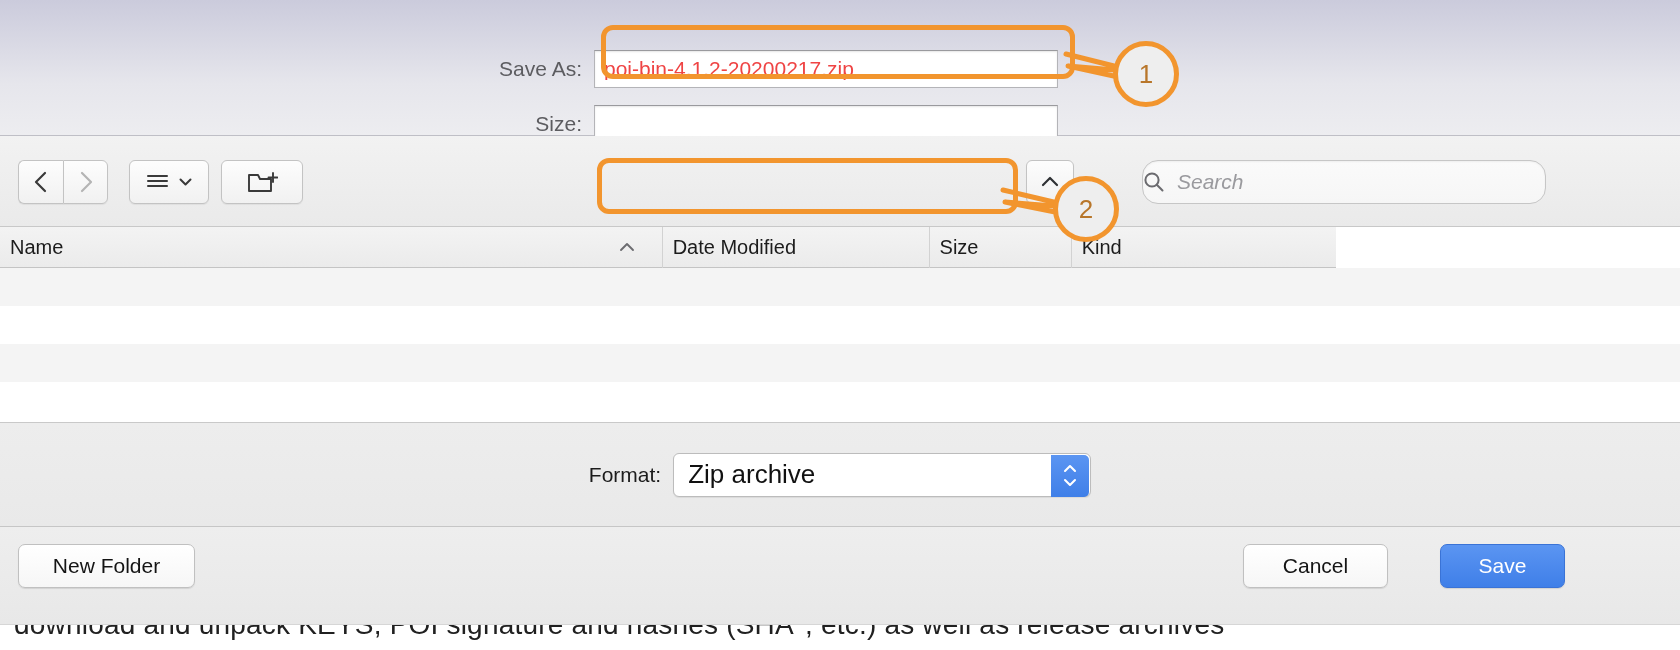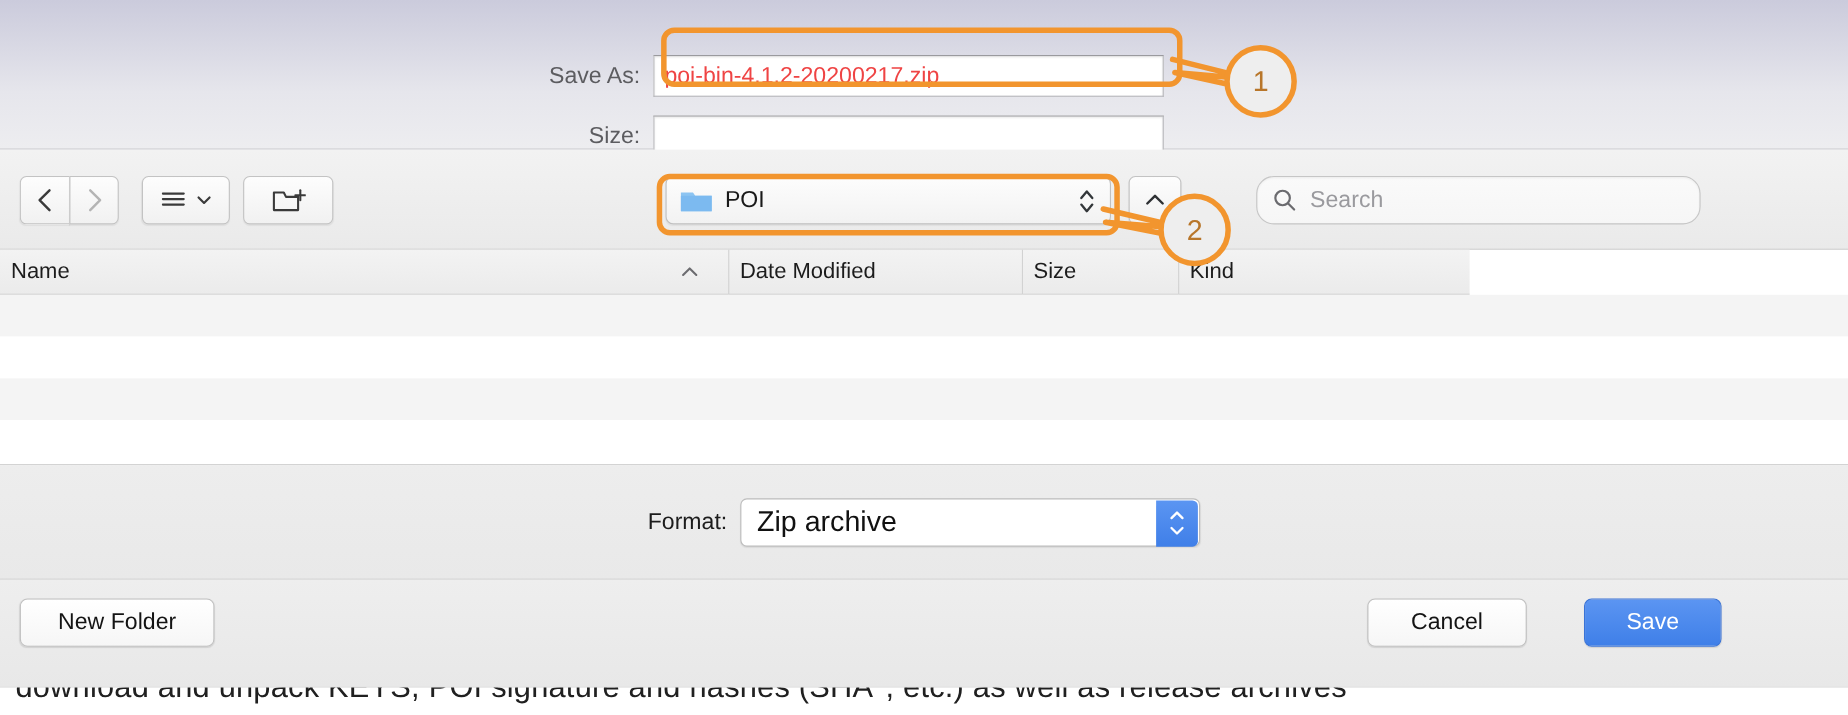--- a/index.html
+++ b/index.html
@@ -66,22 +66,22 @@
   }
   .tb-btn.seg-left  { border-radius: 6px 0 0 6px; border-right: none; }
   .tb-btn.seg-right { border-radius: 0 6px 6px 0; }
 
   .search-field {
     position: absolute;
     background: linear-gradient(to bottom, #fafafa 0%, #f6f6f6 100%);
     border: 1px solid #c6c6c6;
     border-radius: 16px;
     display: flex; align-items: center;
-    padding-left: 14px;
     box-shadow: inset 0 1px 2px rgba(0,0,0,0.05);
+    font-style: italic;
   }
   .search-ph { font-size: 21px; color: #9a9a9e; margin-left: 12px; }
 
   .path-popup {
     position: absolute;
     background: linear-gradient(to bottom, #fdfdfd 0%, #f2f2f2 100%);
     border: 1px solid #c0c0c0;
     border-radius: 7px;
     display: flex; align-items: center;
     padding-left: 12px;
@@ -249,31 +249,20 @@
     </div>
 
     <div class="tb-btn" style="left:221px; top:24px; width:82px; height:44px;">
       <svg width="31" height="26" viewBox="0 0 31 26">
         <path d="M2 6 L2 22 L24 22 L24 10 L13 10 L11 6 Z" stroke="#3a3a3a" stroke-width="1.9" fill="none" stroke-linejoin="round"></path>
         <line x1="26" y1="4" x2="26" y2="13" stroke="#3a3a3a" stroke-width="1.9" stroke-linecap="round"></line>
         <line x1="21.5" y1="8.5" x2="30.5" y2="8.5" stroke="#3a3a3a" stroke-width="1.9" stroke-linecap="round"></line>
       </svg>
     </div>
 
-    <div class="path-popup" style="left:605px; top:24px; width:405px; height:44px;">
-      <svg width="30" height="23" viewBox="0 0 30 23">
-        <path d="M1 4 L1 21 L29 21 L29 7 L14 7 L12 4 Z" fill="#8cc4f2"></path>
-        <path d="M1 7 L29 7 L29 21 L1 21 Z" fill="#7cbaf0"></path>
-      </svg>
-      <span class="path-label">POI</span>
-      <svg width="18" height="30" viewBox="0 0 18 30" style="position:absolute; right:12px; top:7px;">
-        <path d="M4 12 L9 6 L14 12" stroke="#33373a" stroke-width="2.1" fill="none" stroke-linecap="round" stroke-linejoin="round"></path>
-        <path d="M4 18 L9 24 L14 18" stroke="#33373a" stroke-width="2.1" fill="none" stroke-linecap="round" stroke-linejoin="round"></path>
-      </svg>
-    </div>
 
     <div class="tb-btn" style="left:1026px; top:24px; width:48px; height:44px;">
       <svg width="20" height="14" viewBox="0 0 20 14">
         <path d="M3 10 L10 3 L17 10" stroke="#2e3134" stroke-width="2.2" fill="none" stroke-linecap="round" stroke-linejoin="round"></path>
       </svg>
     </div>
 
     <div class="search-field" style="left:1142px; top:24px; width:404px; height:44px;">
       <svg width="22" height="22" viewBox="0 0 22 22">
         <circle cx="9" cy="9" r="6.6" stroke="#6b6b6f" stroke-width="2" fill="none"></circle>

